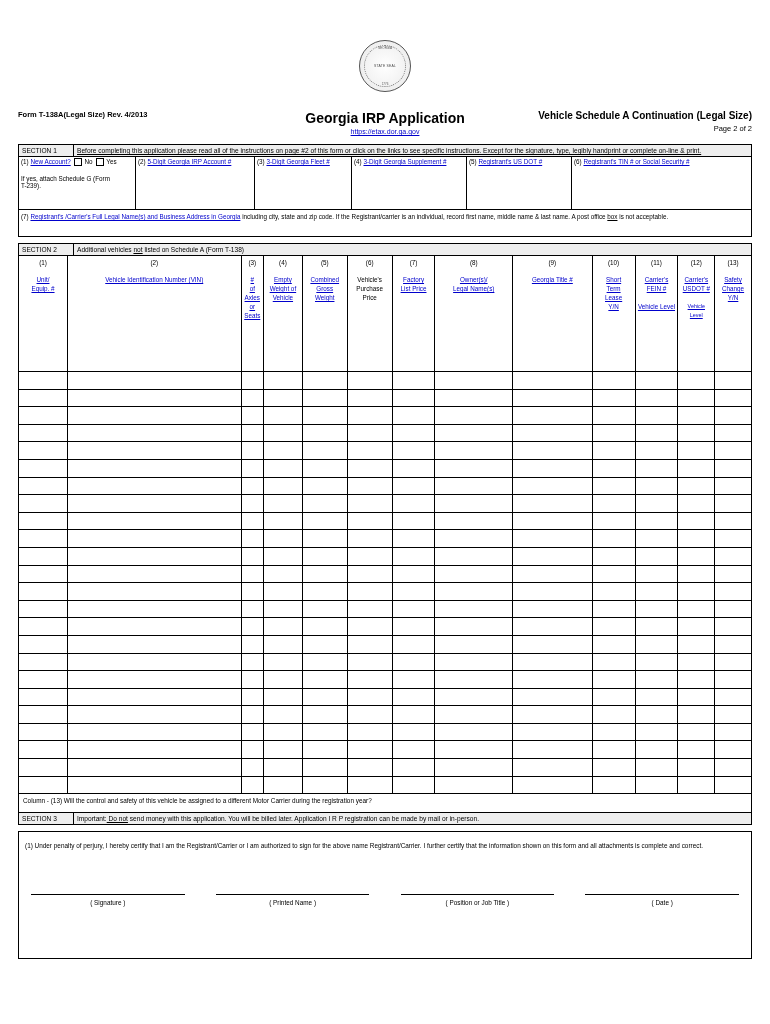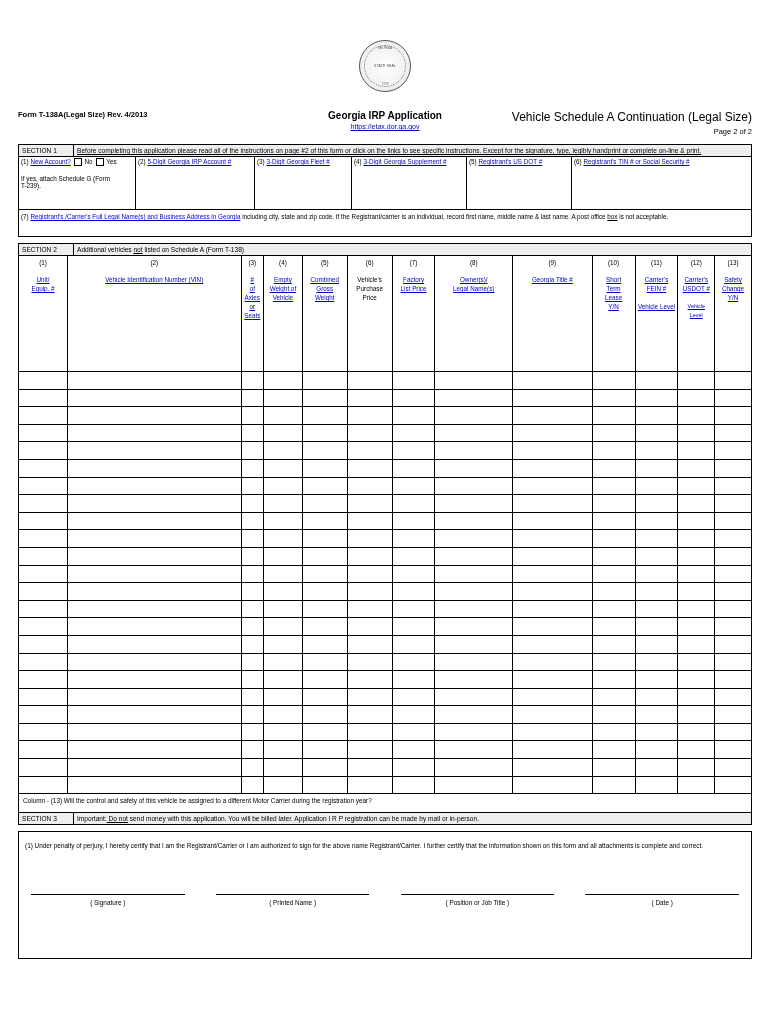--- a/index.html
+++ b/index.html
@@ -81,33 +81,33 @@
     font-weight: bold;
     font-size: 7.5px;
   }
   .hdr .center {
     position: absolute;
     left: 50%;
     transform: translateX(-50%);
     top: 0;
     text-align: center;
   }
-  .hdr .center .t1 { font-weight: bold; font-size: 10px; }
+  .hdr .center .t1 { font-weight: bold; font-size: 14px; }
   .hdr .center .t2 {
     color: #0000cc;
     text-decoration: underline;
     font-size: 7px;
     margin-top: 2px;
   }
   .hdr .right {
     position: absolute;
     right: 0; top: 0;
     text-align: right;
   }
-  .hdr .right .r1 { font-weight: normal; font-size: 12px; }
+  .hdr .right .r1 { font-weight: bold; font-size: 10px; }
   .hdr .right .r2 { font-size: 7.5px; margin-top: 3px; }
   
   table {
     border-collapse: collapse;
     width: 100%;
     table-layout: fixed;
   }
   td, th {
     border: 1px solid #000;
     vertical-align: top;

